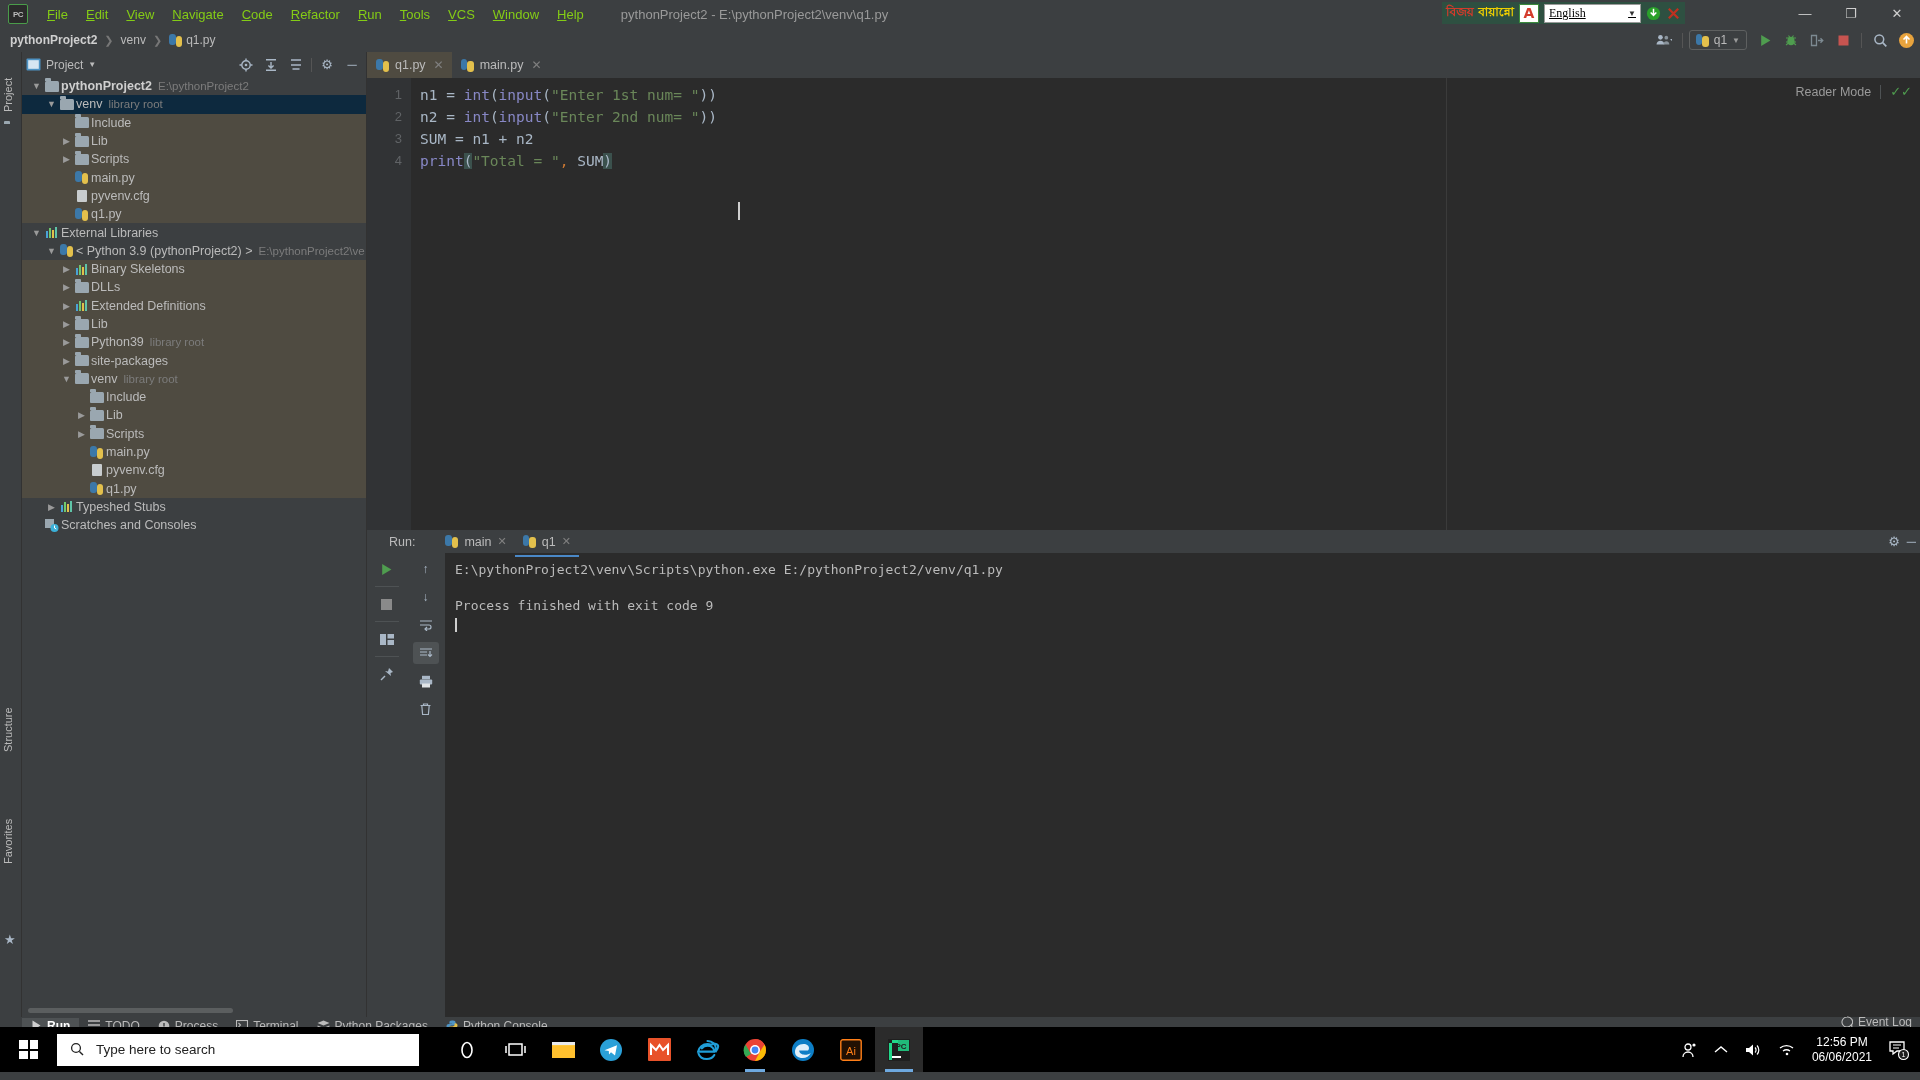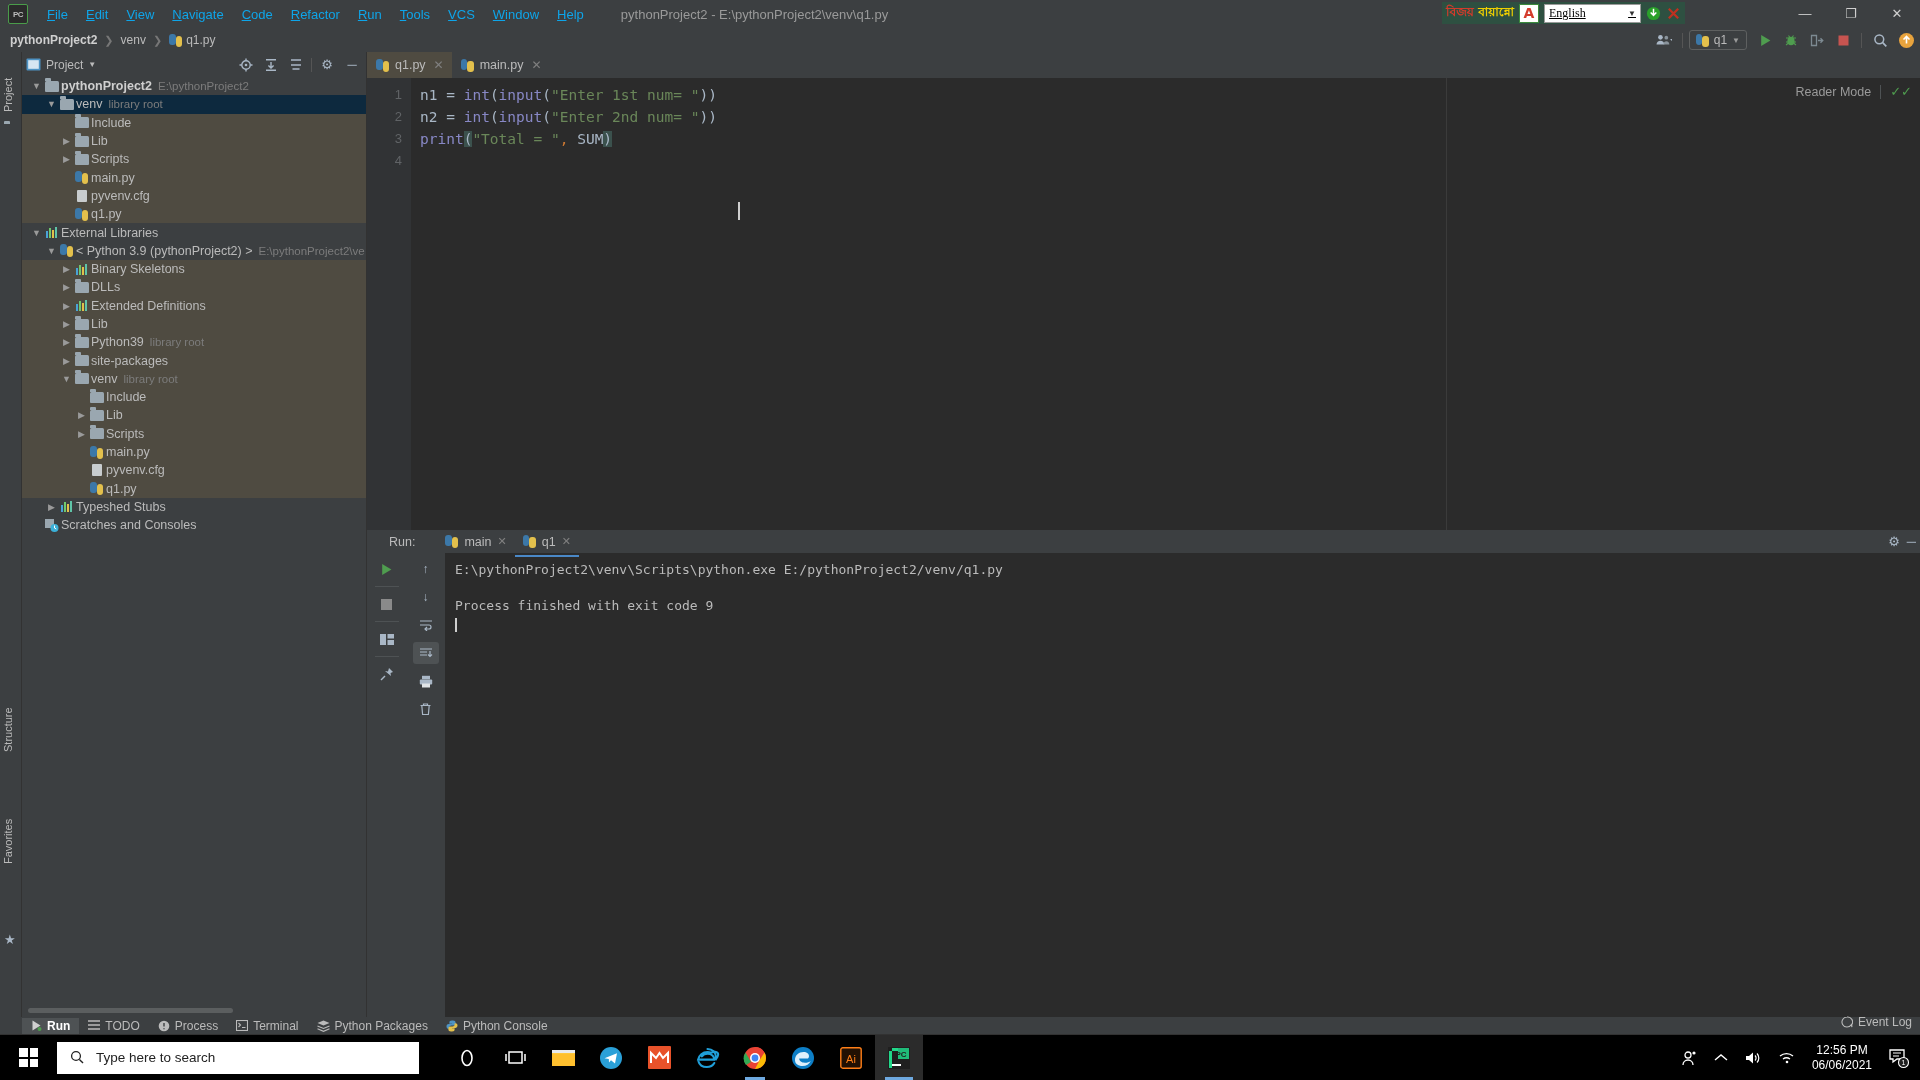--- a/index.html
+++ b/index.html
@@ -12,21 +12,21 @@
   .mono { font-family:"DejaVu Sans Mono","Liberation Mono",monospace; }
 
   
   #app { position:absolute; left:0; top:0; width:1920px; height:1057px; background:#3c3f41; }
 
   
   #menubar { height:28px; background:#3c3f41; padding-left:8px; }
   #menubar .logo { width:20px; height:20px; border:1.5px solid #4a9c4a; border-radius:2px;
       background:#2b2b2b; color:#bbb; font-size:8px; font-weight:bold; letter-spacing:-.5px;
       margin-right:10px; }
-  .menu-item { color:#0ea5e9; font-size:13px; padding:3px 9px; white-space:nowrap; }
+  .menu-item { color:#84cc16; font-size:13px; padding:3px 9px; white-space:nowrap; }
   .menu-item u { text-decoration:underline; }
   #win-title { color:#9a9a9a; font-size:13px; margin-left:28px; white-space:nowrap; }
 
   
   #langbar { position:absolute; right:235px; top:2px; height:22px; background:#2e5041;
       display:flex; align-items:center; padding:0 4px; gap:5px; }
   #bijoy-logo { font-size:12px; font-weight:bold; font-family:"DejaVu Sans",sans-serif; }
   #bijoy-logo .b1 { color:#d33b2c; }
   #bijoy-logo .b2 { color:#f0d000; }
   #lang-a { width:20px; height:19px; background:#fff; border:1.5px solid #3c8a3c;
@@ -145,21 +145,21 @@
   
   #statusbar { position:absolute; left:0; right:0; bottom:0; height:23px; background:#3c3f41;
       border-top:1px solid #323232; display:flex; align-items:center; }
   #status-left { width:22px; display:flex; align-items:center; justify-content:center; color:#a9b7c6; font-size:11px;}
   #status-right { margin-left:auto; display:flex; align-items:center; gap:13px; padding-right:8px;
       color:#bbb; font-size:12px; }
   #eventlog { position:absolute; right:8px; top:-20px; display:flex; align-items:center; gap:5px;
       color:#bbb; font-size:12px; }
 
   
-  #taskbar { position:absolute; left:0; bottom:0; width:1920px; height:45px; background:#000; display:flex; align-items:center; }
+  #taskbar { position:absolute; left:0; bottom:8px; width:1920px; height:45px; background:#000; display:flex; align-items:center; }
   #startbtn { width:57px; height:45px; display:flex; align-items:center; justify-content:center; }
   #winlogo { width:19px; height:19px; display:grid; grid-template-columns:1fr 1fr; grid-template-rows:1fr 1fr; gap:2px;}
   #winlogo i { background:#fff; display:block; }
   #searchbox { width:362px; height:32px; background:#fff; display:flex; align-items:center;
       gap:11px; padding-left:13px; color:#222; font-size:13.5px; }
   .tb-app { width:48px; height:45px; display:flex; align-items:center; justify-content:center; position:relative; }
   .tb-app.active { background:#2b2b2b; }
   .tb-app.active:after { content:""; position:absolute; bottom:0; left:10px; right:10px; height:3px; background:#6ea9e0;}
   .tb-app.run:after { content:""; position:absolute; bottom:0; left:14px; right:14px; height:3px; background:#6ea9e0;}
   #tray { margin-left:auto; display:flex; align-items:center; gap:16px; padding-right:10px; color:#fff; font-size:12px; }
@@ -582,20 +582,21 @@
             <div>1</div>
             <div>2</div>
             <div>3</div>
             <div>4</div>
           </div>
         <div id="codearea">
           <div id="vline"></div>
           <div id="code-lines">
               <div class="cline mono"><span class="k-def">n1 </span><span class="k-op">= </span><span class="k-fn">int</span><span class="k-def">(</span><span class="k-fn">input</span><span class="k-def">(</span><span class="k-str">"Enter 1st num= "</span><span class="k-def">))</span></div>
               <div class="cline mono"><span class="k-def">n2 </span><span class="k-op">= </span><span class="k-fn">int</span><span class="k-def">(</span><span class="k-fn">input</span><span class="k-def">(</span><span class="k-str">"Enter 2nd num= "</span><span class="k-def">))</span></div>
+              <div class="cline mono"><span class="k-def">SUM = n1 + n2</span></div>
               <div class="cline mono"><span class="k-fn">print</span><span class="k-brk">(</span><span class="k-str">"Total = "</span><span class="k-comma">,</span><span class="k-def"> SUM</span><span class="k-brk">)</span></div>
             </div>
           <div id="caret" style="left:327px; top:124px;"></div>
         </div>
         <div id="readermode">
           <span>Reader Mode</span>
           <span class="div"></span>
           <span class="chk">✓✓</span>
         </div>
       </div>

